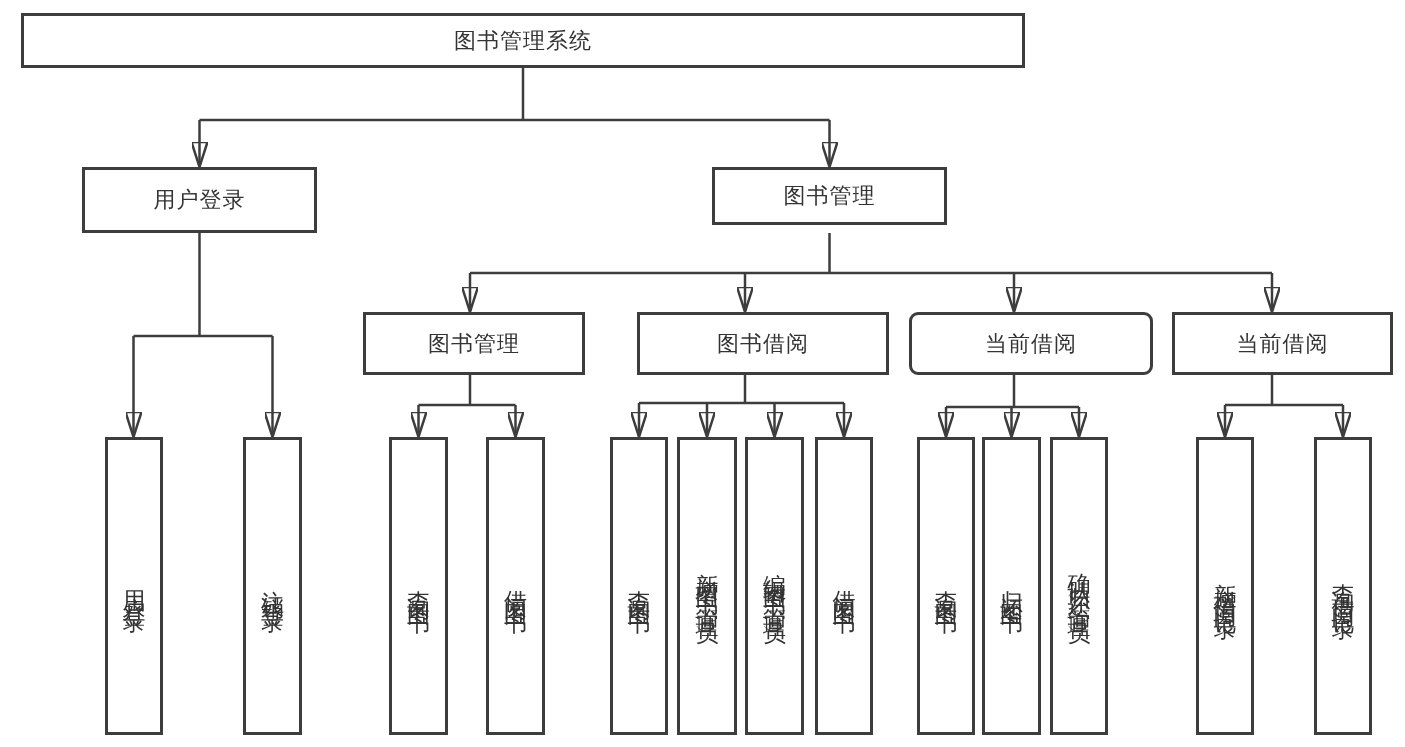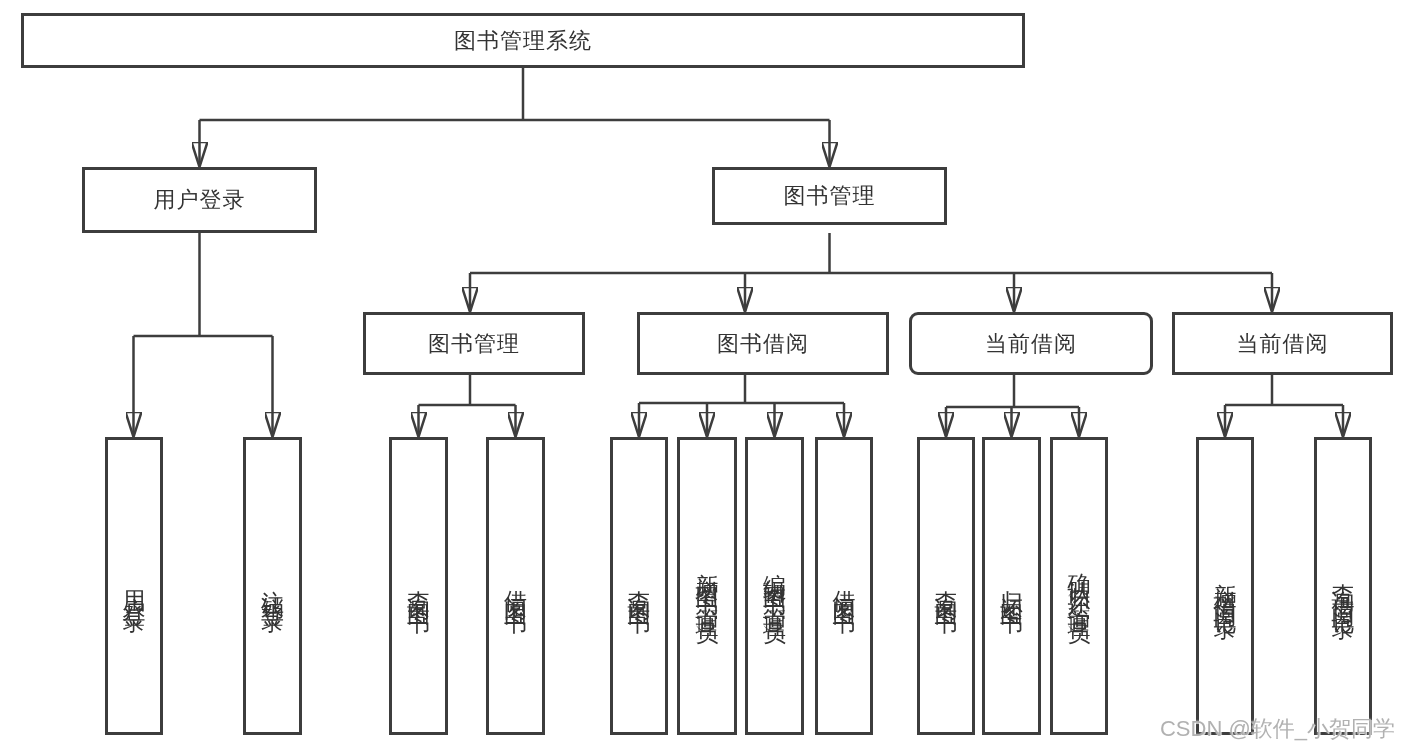--- a/index.html
+++ b/index.html
@@ -200,15 +200,14 @@
     <span class="node-label">确认归还（管理员）</span>
   </div>
 
   <div class="box leaf" style="left:1196px;width:58px;">
     <span class="node-label">新增借阅记录</span>
   </div>
   <div class="box leaf" style="left:1314px;width:58px;">
     <span class="node-label">查询借阅记录</span>
   </div>
 
-  <div class="watermark">CSDN @软件_小贺同学</div>
 
 </div>
 
 </body></html>

